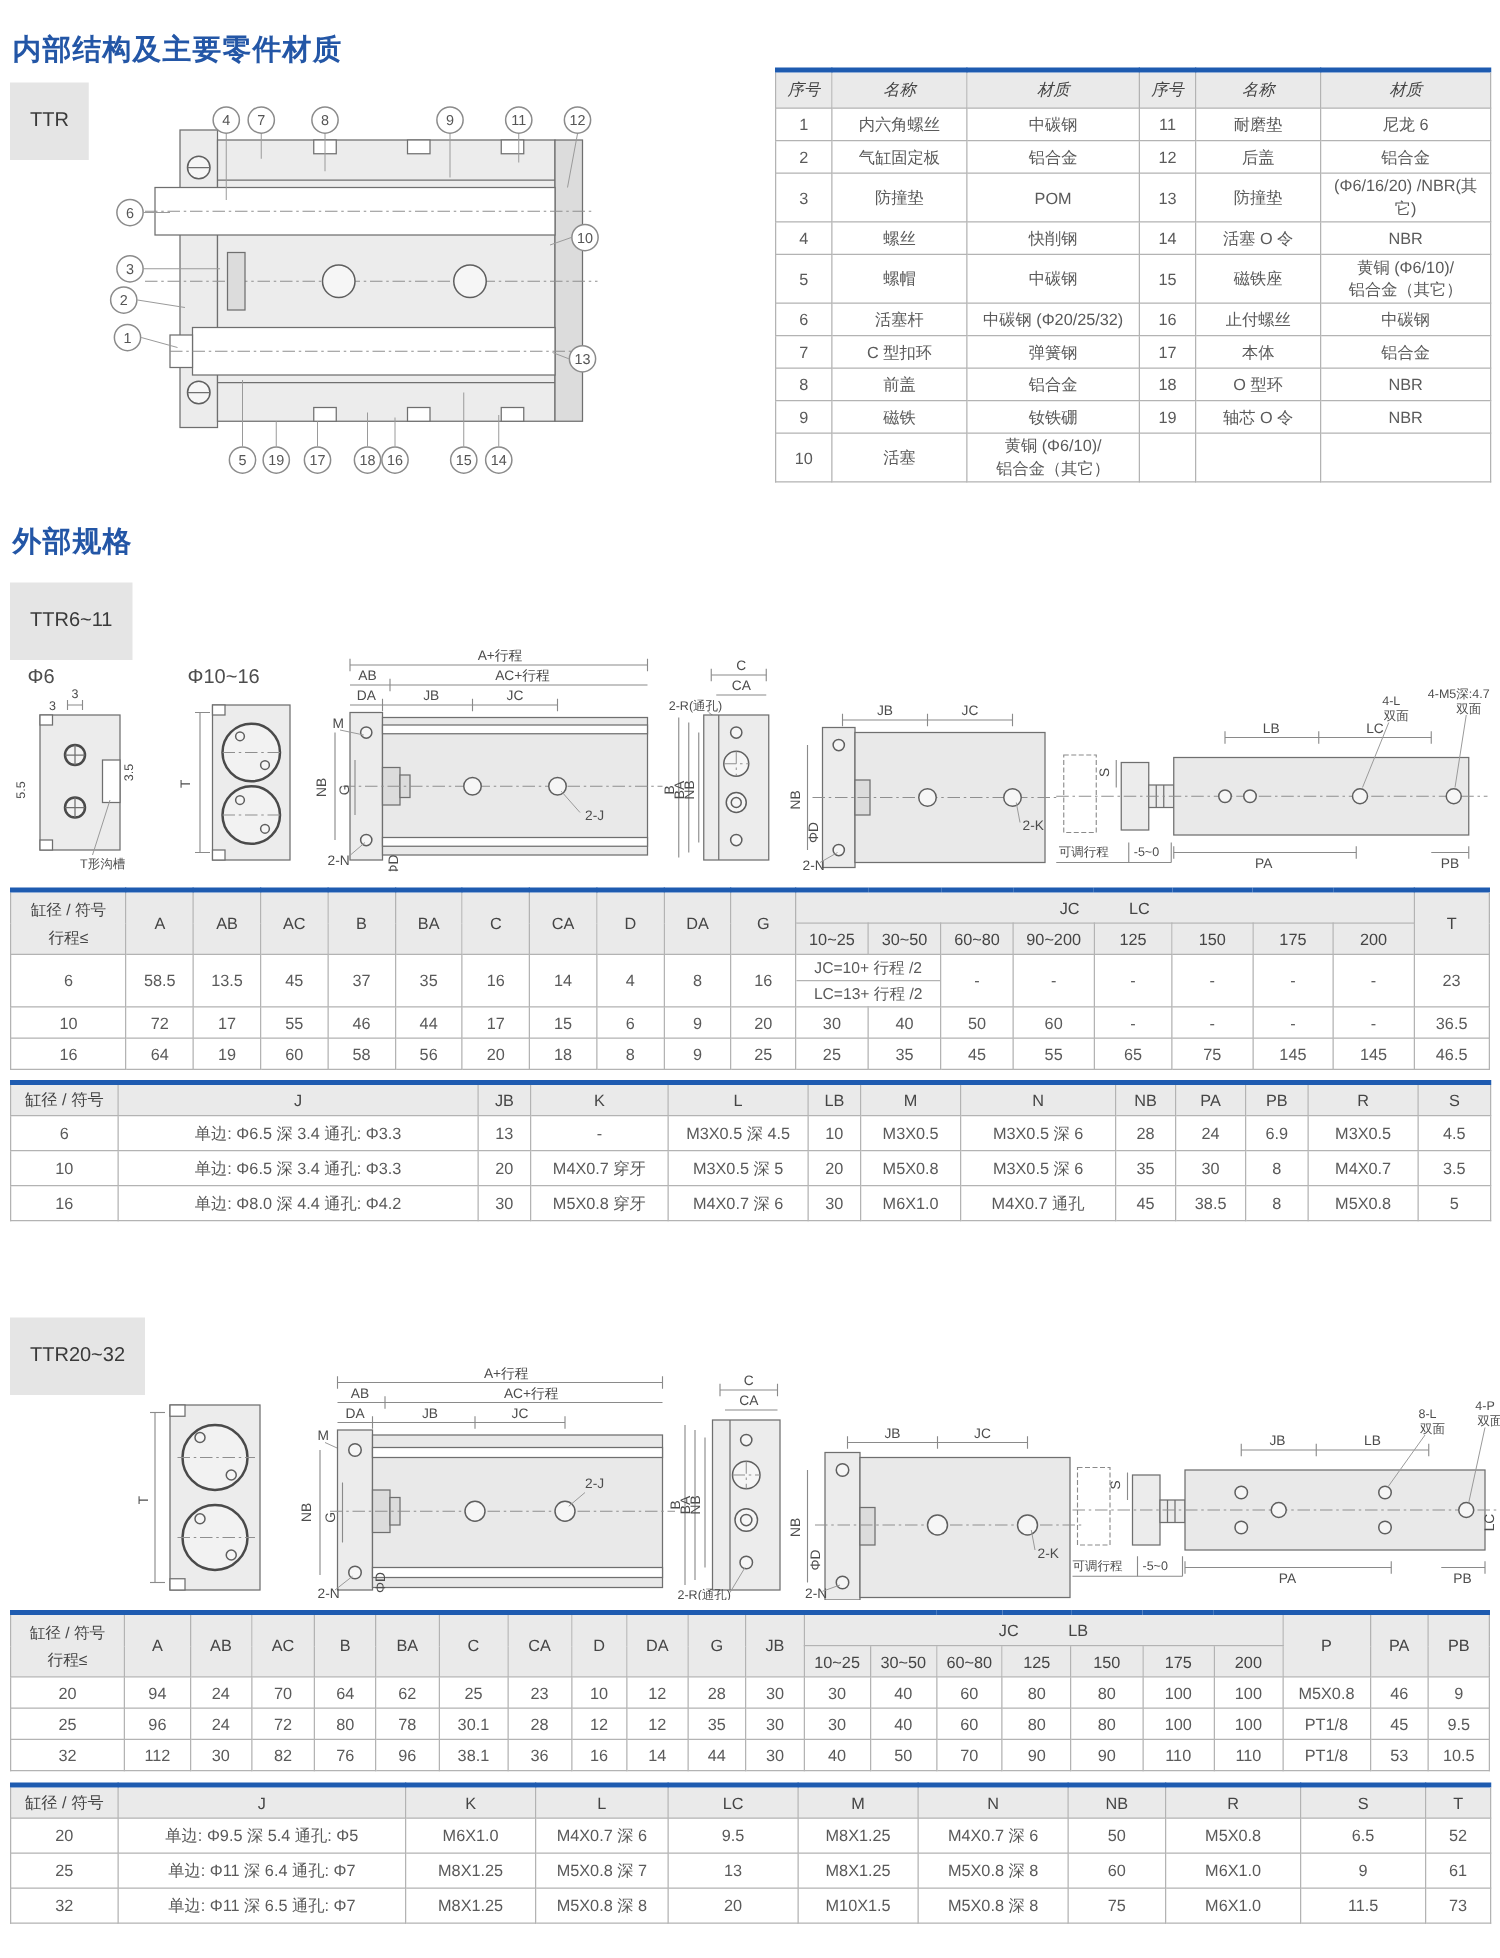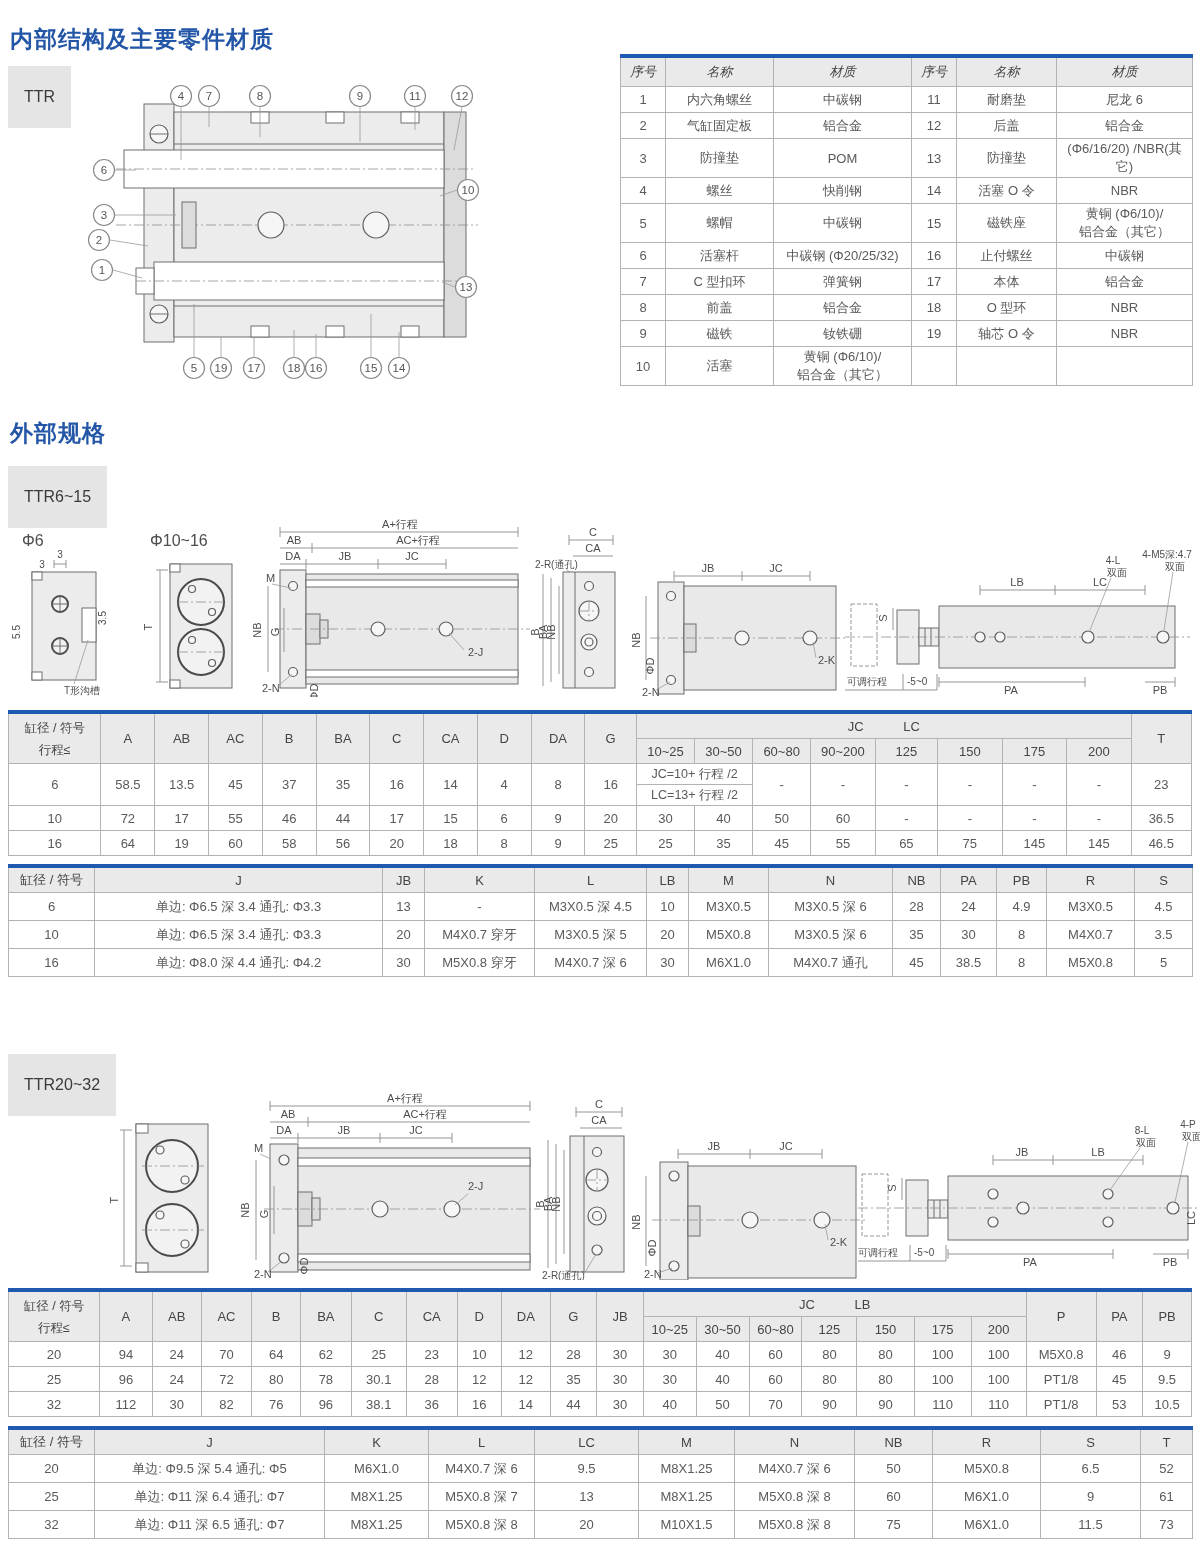--- a/index.html
+++ b/index.html
@@ -235,21 +235,21 @@
         <td>黄铜 (Φ6/10)/
 铝合金（其它）</td>
         <td></td>
         <td></td>
         <td></td>
       </tr>
     </tbody>
 </table>
 
 <div class="sec-title" style="top:418px">外部规格</div>
-<div class="tag" style="top:466px">TTR6~15</div>
+<div class="tag" style="top:466px">TTR6~11</div>
 
 <svg class="svgblk" style="left:0;top:512px" width="1200" height="185" viewBox="0 0 1200 185">
   <g transform="translate(8,0)">
     <text class="dl" x="14" y="34" style="font-size:16px">Φ6</text>
     <rect class="fillg" x="24" y="60" width="64" height="108"></rect>
     <rect class="wh" x="24" y="60" width="10" height="8"></rect>
     <rect class="wh" x="24" y="160" width="10" height="8"></rect>
     <rect class="wh" x="74" y="96" width="14" height="34"></rect>
     <circle class="bigc" cx="52" cy="92" r="8"></circle>
       <line class="ln" x1="44" y1="92" x2="60" y2="92"></line>
@@ -571,21 +571,21 @@
         <td>6</td>
         <td>单边: Φ6.5 深 3.4 通孔: Φ3.3</td>
         <td>13</td>
         <td>-</td>
         <td>M3X0.5 深 4.5</td>
         <td>10</td>
         <td>M3X0.5</td>
         <td>M3X0.5 深 6</td>
         <td>28</td>
         <td>24</td>
-        <td>4.9</td>
+        <td>6.9</td>
         <td>M3X0.5</td>
         <td>4.5</td>
       </tr>
       <tr>
         <td>10</td>
         <td>单边: Φ6.5 深 3.4 通孔: Φ3.3</td>
         <td>20</td>
         <td>M4X0.7 穿牙</td>
         <td>M3X0.5 深 5</td>
         <td>20</td>

